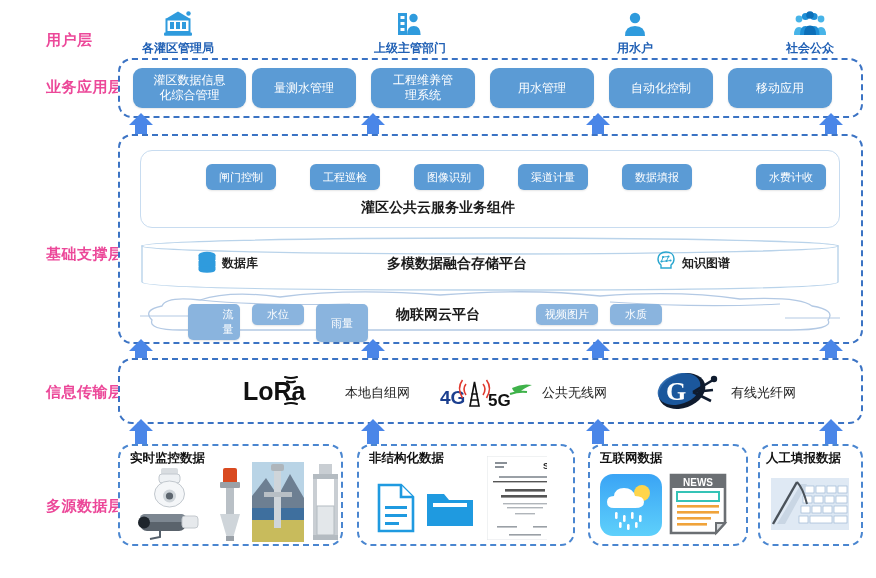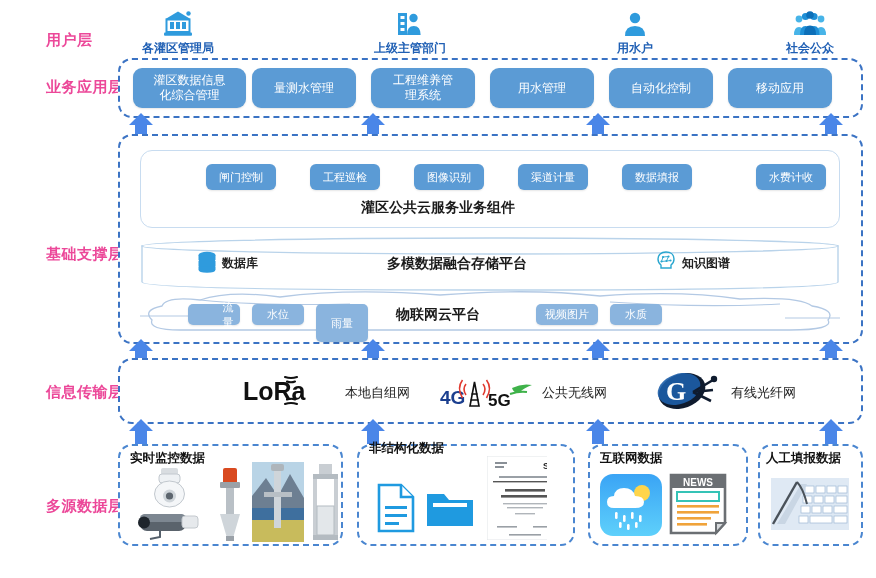--- a/index.html
+++ b/index.html
@@ -277,21 +277,21 @@
 
   <div class="cloudwrap" style="left:140px;top:288px;width:700px;height:52px;">
     <svg width="700" height="52" viewBox="0 0 700 52" preserveAspectRatio="none">
       <path d="M40 42 Q8 42 12 32 Q2 22 22 18 Q26 8 60 12 Q90 2 140 9 Q210 0 300 7 Q390 0 460 8 Q540 2 600 11 Q660 8 672 18 Q696 22 688 32 Q694 42 650 42 Z" fill="#ffffff" stroke="#b3c9e4" stroke-width="1.3"></path>
       <path d="M60 12 Q120 18 210 16" fill="none" stroke="#b3c9e4" stroke-width="1.1"></path>
       <path d="M470 14 Q560 20 640 16" fill="none" stroke="#b3c9e4" stroke-width="1.1"></path>
       <path d="M0 28 L55 28" fill="none" stroke="#b3c9e4" stroke-width="1.1"></path>
       <path d="M645 30 L700 30" fill="none" stroke="#b3c9e4" stroke-width="1.1"></path>
     </svg>
   </div>
-  <div class="pill lite" style="left:188px;top:304px;width:52px;height:21px;padding-left:32px;">流量</div>
+  <div class="pill lite" style="left:188px;top:304px;width:52px;height:36px;padding-left:32px;">流量</div>
   <div class="pill lite" style="left:252px;top:304px;width:52px;height:21px;">水位</div>
   <div class="pill lite" style="left:316px;top:304px;width:52px;height:38px;">雨量</div>
   <div class="panel-title" style="left:0;top:306px;width:876px;text-align:center;font-size:14px;">物联网云平台</div>
   <div class="pill lite" style="left:536px;top:304px;width:62px;height:21px;">视频图片</div>
   <div class="pill lite" style="left:610px;top:304px;width:52px;height:21px;">水质</div>
 
   <div class="arrow" style="left:128px;top:338px;">
     <svg width="26" height="26" viewBox="0 0 26 26">
         <polygon points="13,1 25,13 19,13 19,26 7,26 7,13 1,13" fill="#4a86e8"></polygon>
       </svg>
@@ -424,21 +424,21 @@
       <rect x="11" y="2" width="13" height="10" fill="#c9ced3"></rect>
       <rect x="5" y="12" width="25" height="5" fill="#b4bbc1"></rect>
       <rect x="5" y="17" width="4" height="56" fill="#c9ced3"></rect>
       <rect x="26" y="17" width="4" height="56" fill="#c9ced3"></rect>
       <rect x="9" y="44" width="17" height="29" fill="#e3e7ea" stroke="#b4bbc1"></rect>
       <rect x="5" y="73" width="25" height="5" fill="#b4bbc1"></rect>
     </svg>
   </div>
 
   <div class="src-box" style="left:357px;top:444px;width:218px;height:102px;"></div>
-  <div class="src-title" style="left:369px;top:440px;">非结构化数据</div>
+  <div class="src-title" style="left:369px;top:450px;">非结构化数据</div>
   <div class="thumb" style="left:375px;top:482px;width:42px;height:52px;">
     <svg width="42" height="52" viewBox="0 0 42 52">
       <path d="M4 3 h22 l12 12 v34 h-34 z" fill="#ffffff" stroke="#1f9ae0" stroke-width="2.6"></path>
       <path d="M26 3 v12 h12" fill="#ffffff" stroke="#1f9ae0" stroke-width="2.6"></path>
       <rect x="10" y="24" width="22" height="3" fill="#1f9ae0"></rect>
       <rect x="10" y="32" width="22" height="3" fill="#1f9ae0"></rect>
       <rect x="10" y="40" width="14" height="3" fill="#1f9ae0"></rect>
     </svg>
   </div>
   <div class="thumb" style="left:425px;top:486px;width:50px;height:44px;">

